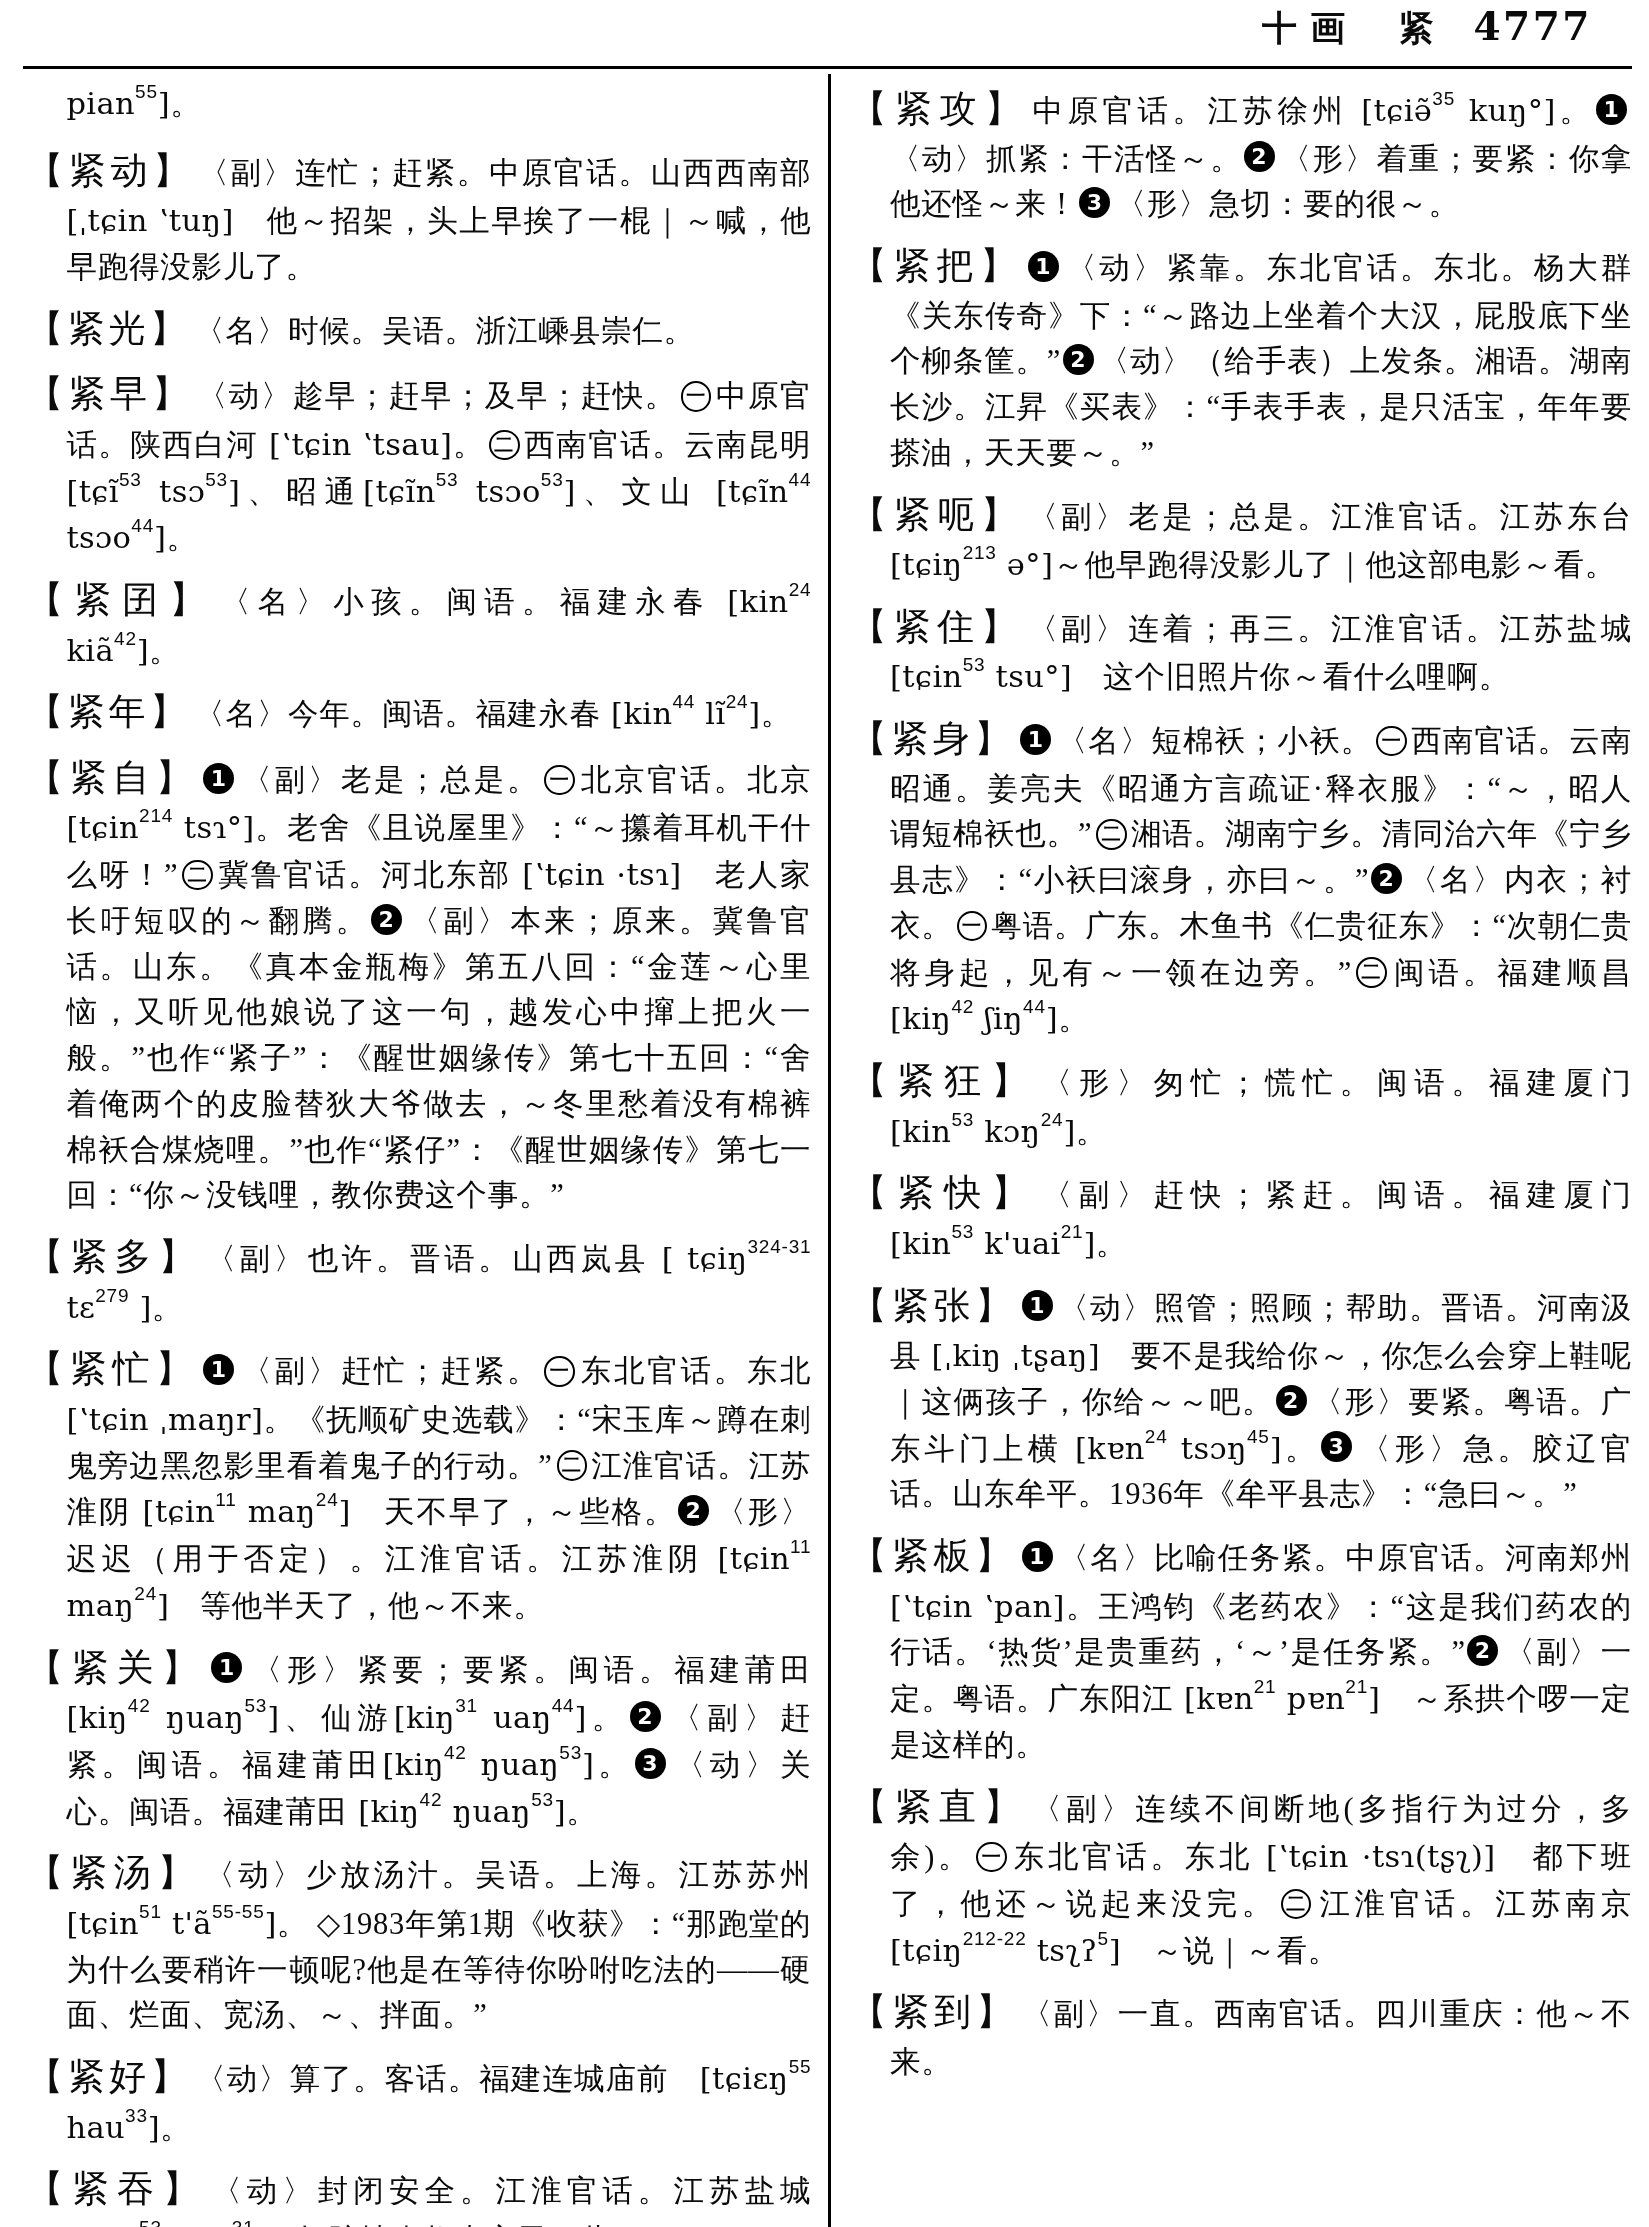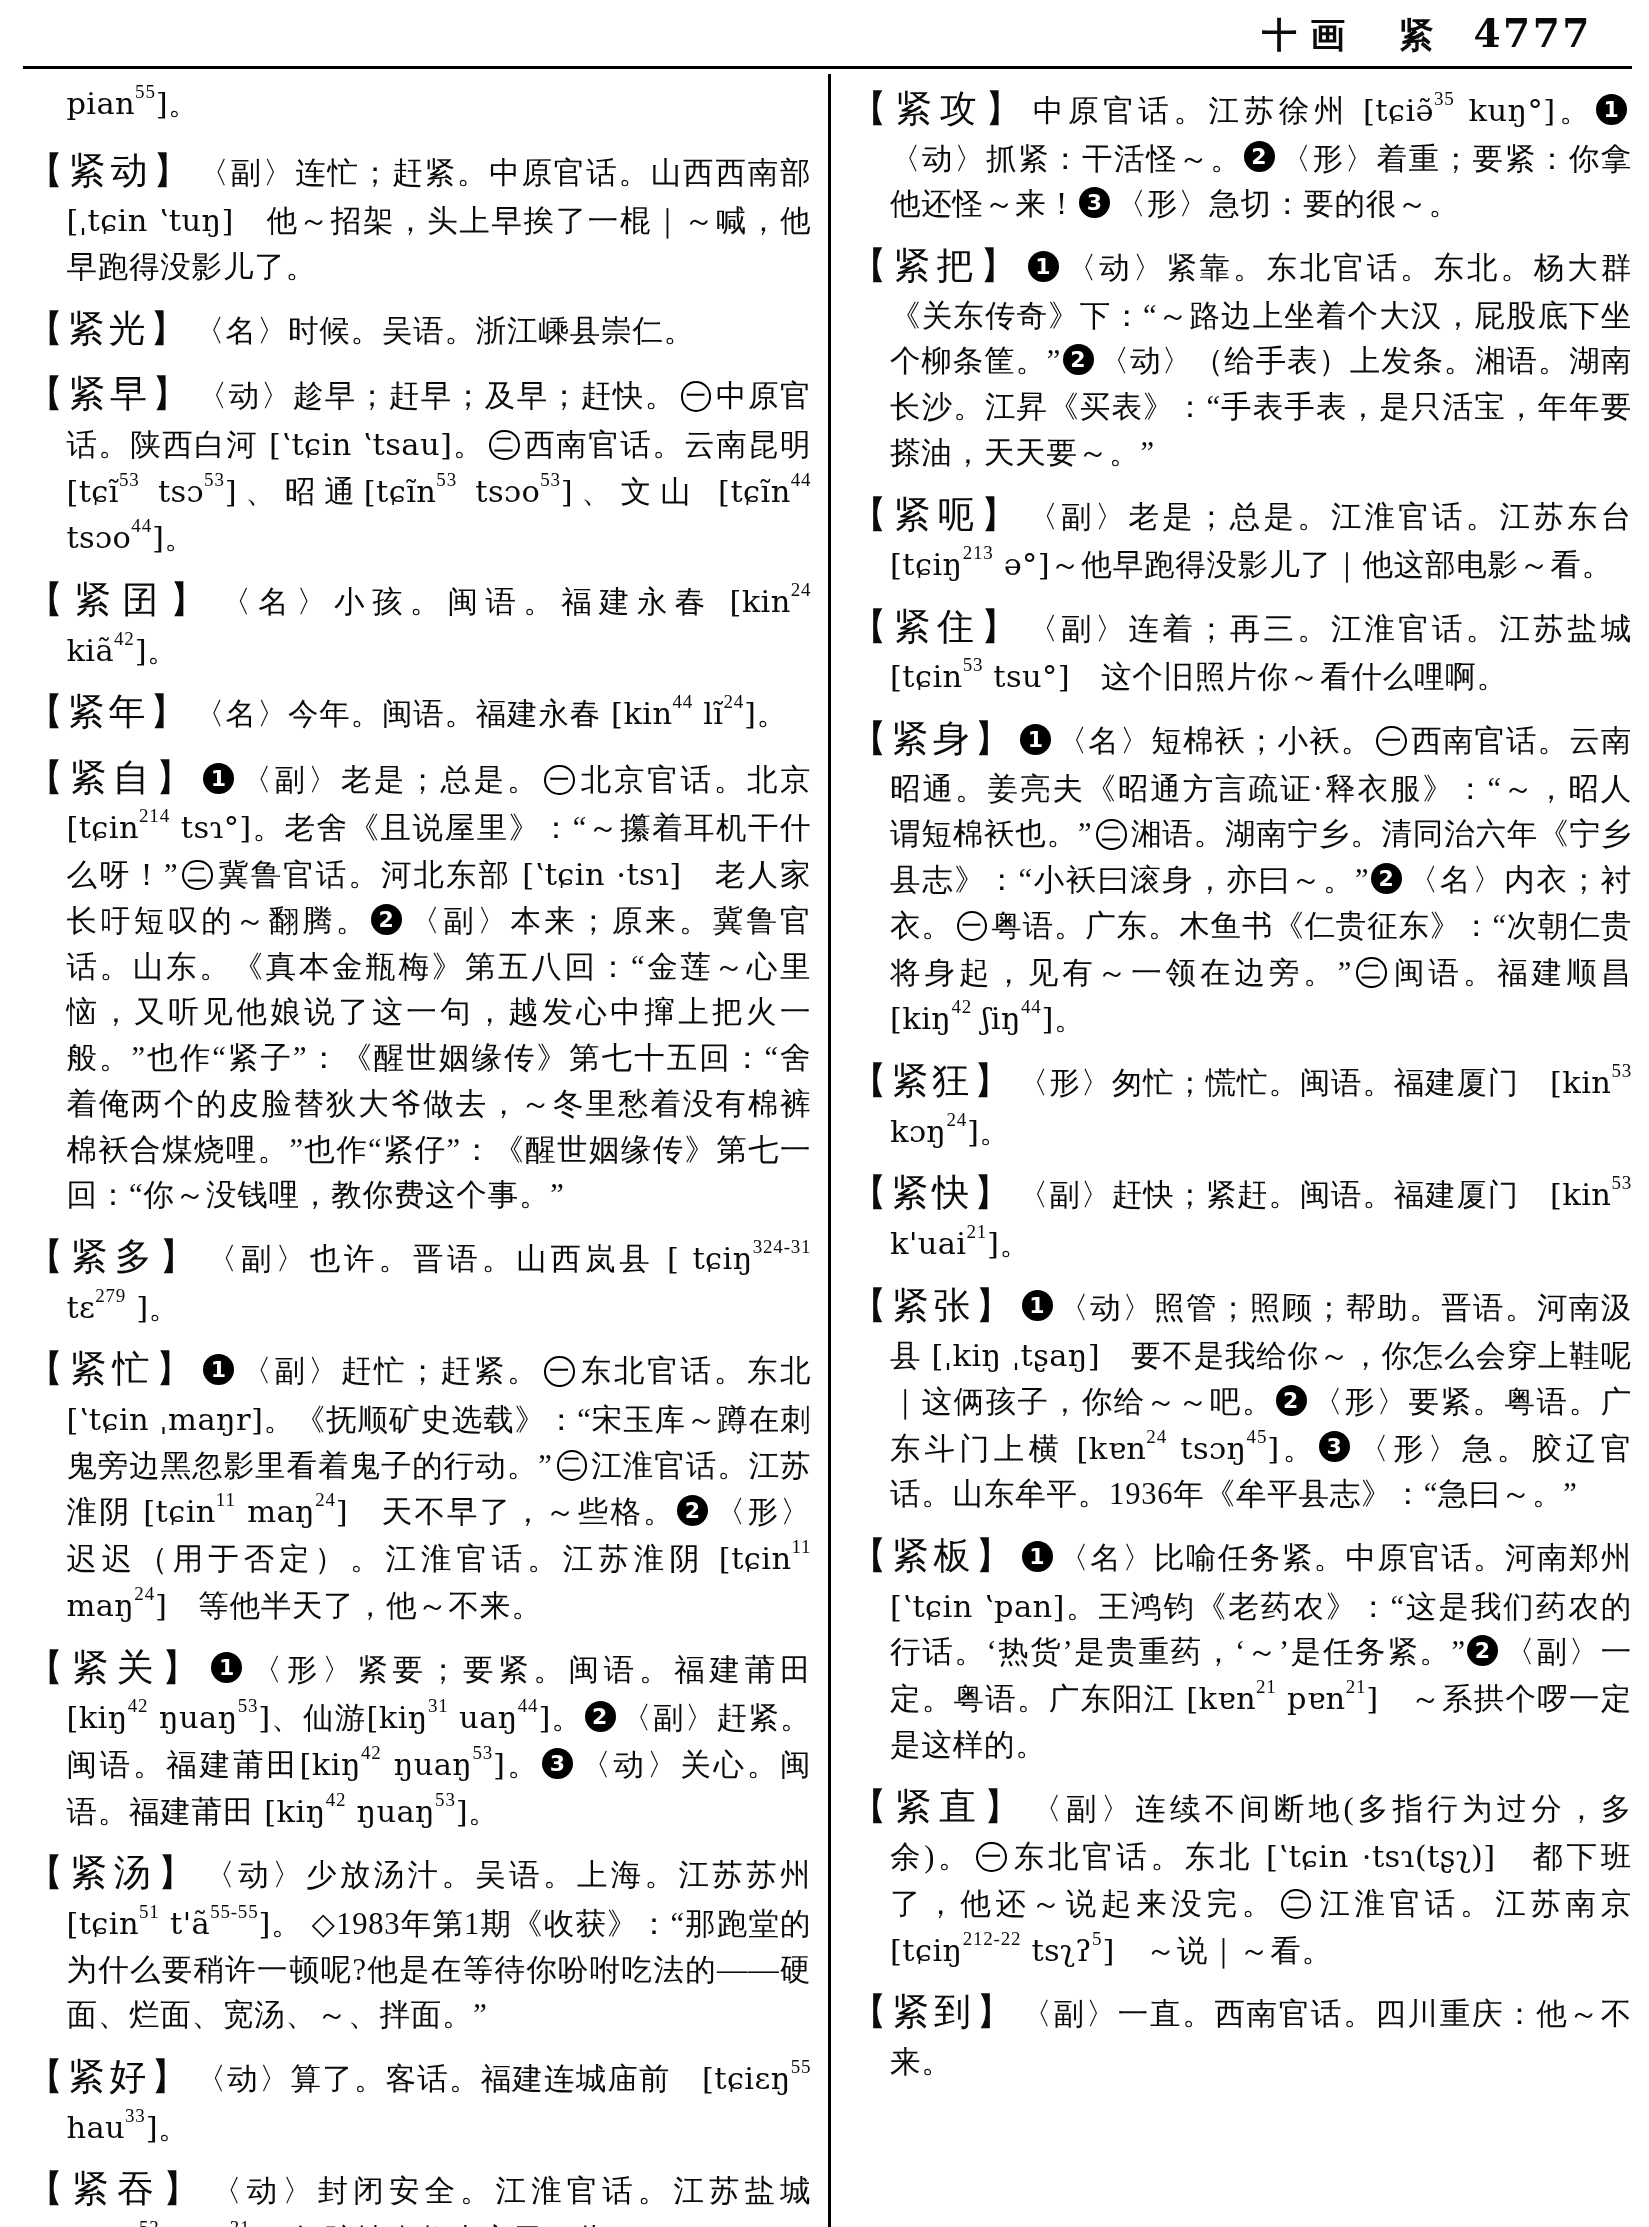--- a/index.html
+++ b/index.html
@@ -1,36 +1,36 @@
 <!DOCTYPE html>
 <html style="font-size:13.2px"><head>
 <meta charset="utf-8">
 <style>
   html,body{margin:0;padding:0;}
   body{
     width:1650px;height:2227px;background:#ffffff;color:#0b0b0b;
     font-family:"Liberation Serif","DejaVu Serif",serif;
   }
   .page{position:relative;width:1650px;height:2227px;overflow:hidden;background:#ffffff;}
-  .header{position:absolute;top:10px;left:1262px;display:flex;align-items:baseline;gap:40px;
+  .header{position:absolute;top:3px;left:1262px;display:flex;align-items:baseline;gap:40px;
     font-size:35px;font-weight:bold;white-space:nowrap;}
   .header .sec{letter-spacing:13.2px;}
   .header .hchar{letter-spacing:0;}
   .header .pg{font-family:"DejaVu Serif",serif;font-size:39px;letter-spacing:2.5px;font-weight:bold;}
   .toprule{position:absolute;top:66px;left:23px;width:1609px;height:2.5px;background:#000;}
   .divider{position:absolute;top:74px;left:828px;width:2.5px;height:2153px;background:#000;}
   .col{position:absolute;top:81px;overflow:hidden;text-align:justify;}
   #col-left{left:26.4px;width:785px;height:2147px;}
   #col-right{left:850px;width:782px;height:2147px;}
   .entry{margin:0 0 10px 0;font-size:30.5px;line-height:1.5;padding-left:40px;text-indent:-40px;letter-spacing:0.8px;}
   .entry.cont{text-indent:0;margin-bottom:15px;}
   .hw{font-weight:normal;font-size:37px;letter-spacing:4.1px;margin-right:3.3px;margin-top:16px;}
   .u{text-decoration-thickness:2.1px;text-underline-offset:6.6px;}
   .ipa{font-family:"DejaVu Serif",serif;letter-spacing:0.4px;}
-  sup.sup{font-size:19px;line-height:0;vertical-align:15.7px;font-family:Liberation Serif, serif;letter-spacing:0.8px;}
+  sup.sup{font-size:19px;line-height:0;vertical-align:15.7px;font-family:Liberation Sans, sans-serif;letter-spacing:0.8px;}
   .cnum{display:inline-block;width:31px;height:31px;border-radius:50%;background:#000;color:#fff;
     font-size:22px;line-height:31px;text-align:center;font-family:"DejaVu Sans",sans-serif;font-weight:bold;
     margin:0 5px 0 1.6px;text-indent:0;vertical-align:4.1px;}
   .enum{display:inline-block;width:30.5px;height:30.5px;border-radius:50%;border:2.5px solid #000;box-sizing:border-box;
     background:#fff;color:#000;font-size:19px;line-height:25px;text-align:center;
     margin:0 4.1px;text-indent:0;vertical-align:4.1px;font-weight:bold;}
 </style>
 </head>
 <body>
 

